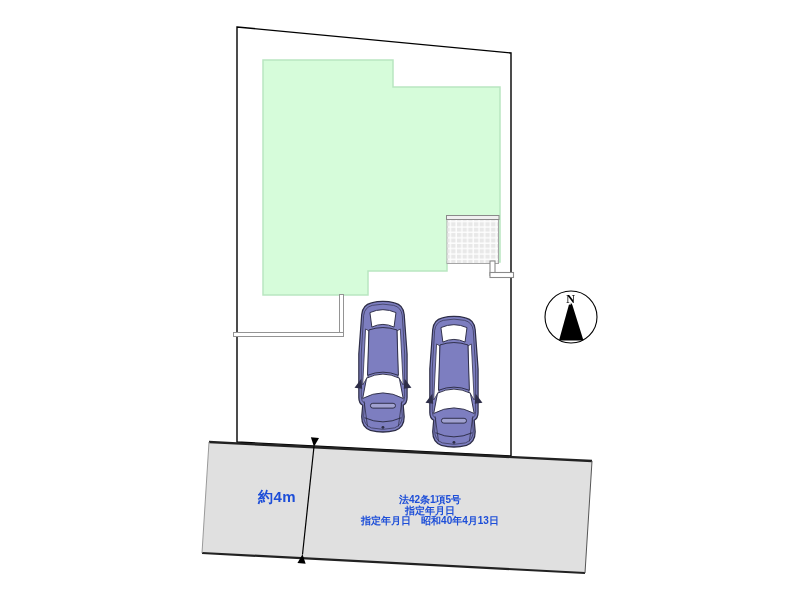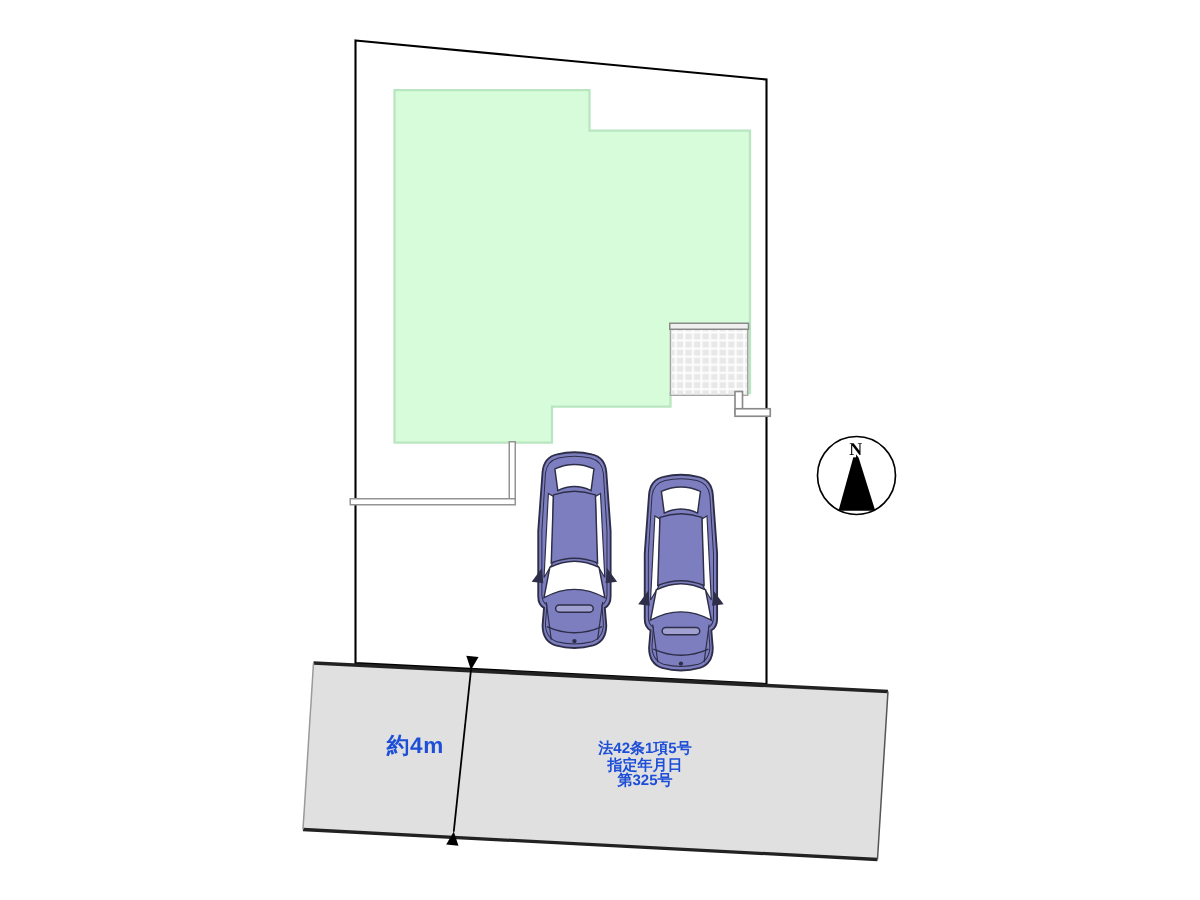--- a/index.html
+++ b/index.html
@@ -99,15 +99,15 @@
       <polygon points="570.5,299 559,340.5 583.5,340.5" fill="#000"></polygon>
       <text id="north-label-svg" x="570.5" y="303" text-anchor="middle" stroke="#fff" stroke-width="3" paint-order="stroke" fill="#000">N</text>
     </g>
   </svg>
 
   <div id="road-width-label" class="overlay-text">約4m</div>
 
   <div id="road-designation" class="overlay-text">
     <div>法42条1項5号</div>
     <div>指定年月日</div>
-    <div>第325号</div>
+    <div>指定年月日　昭和40年4月13日</div>
   </div>
 </div>
 
 </body></html>

